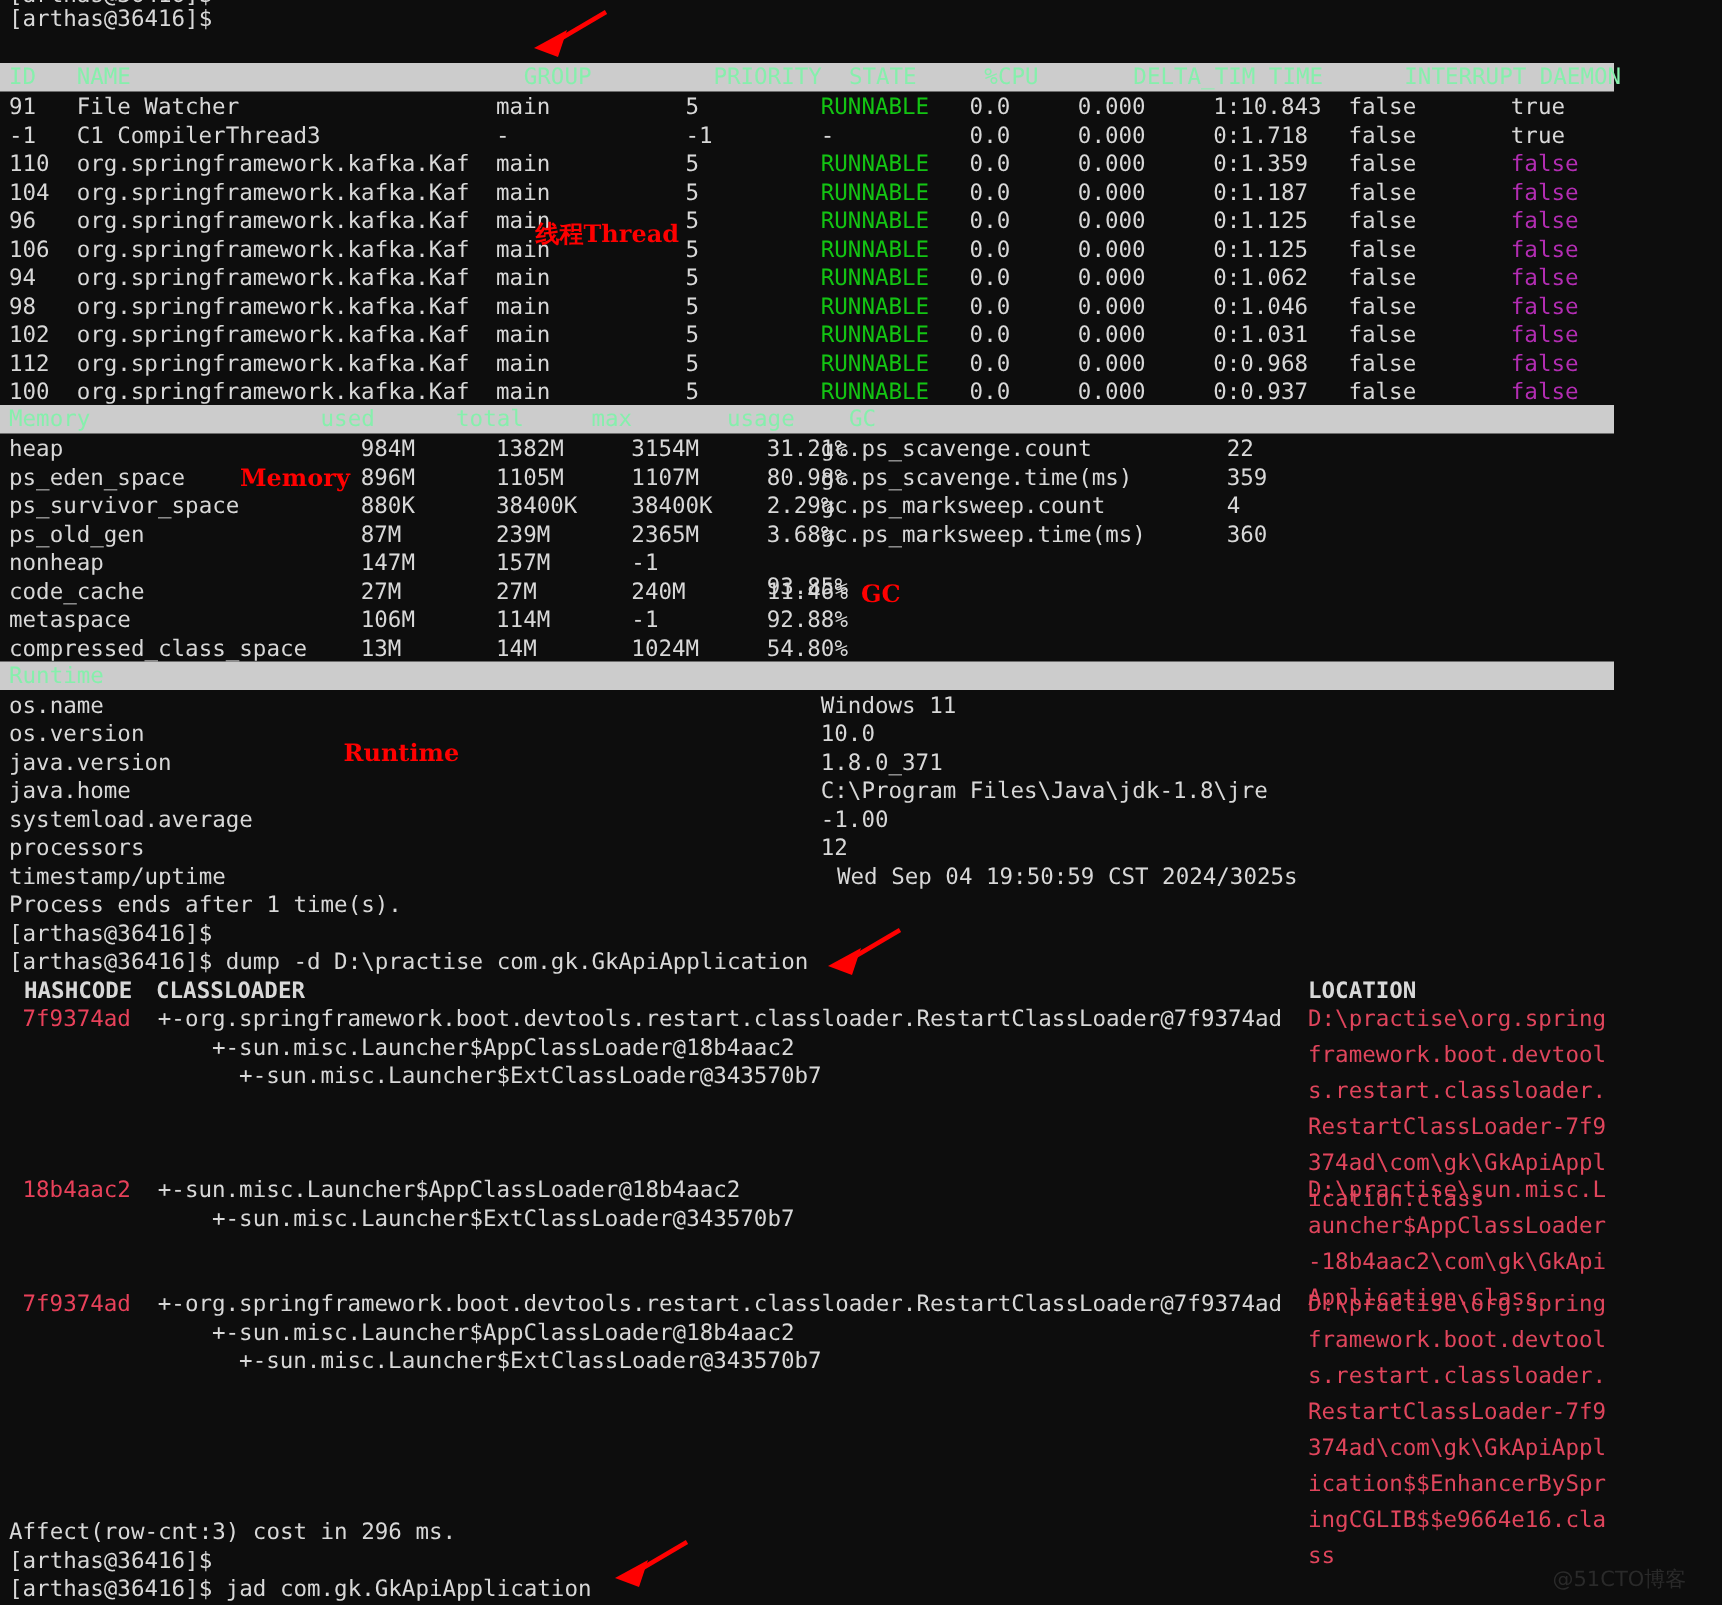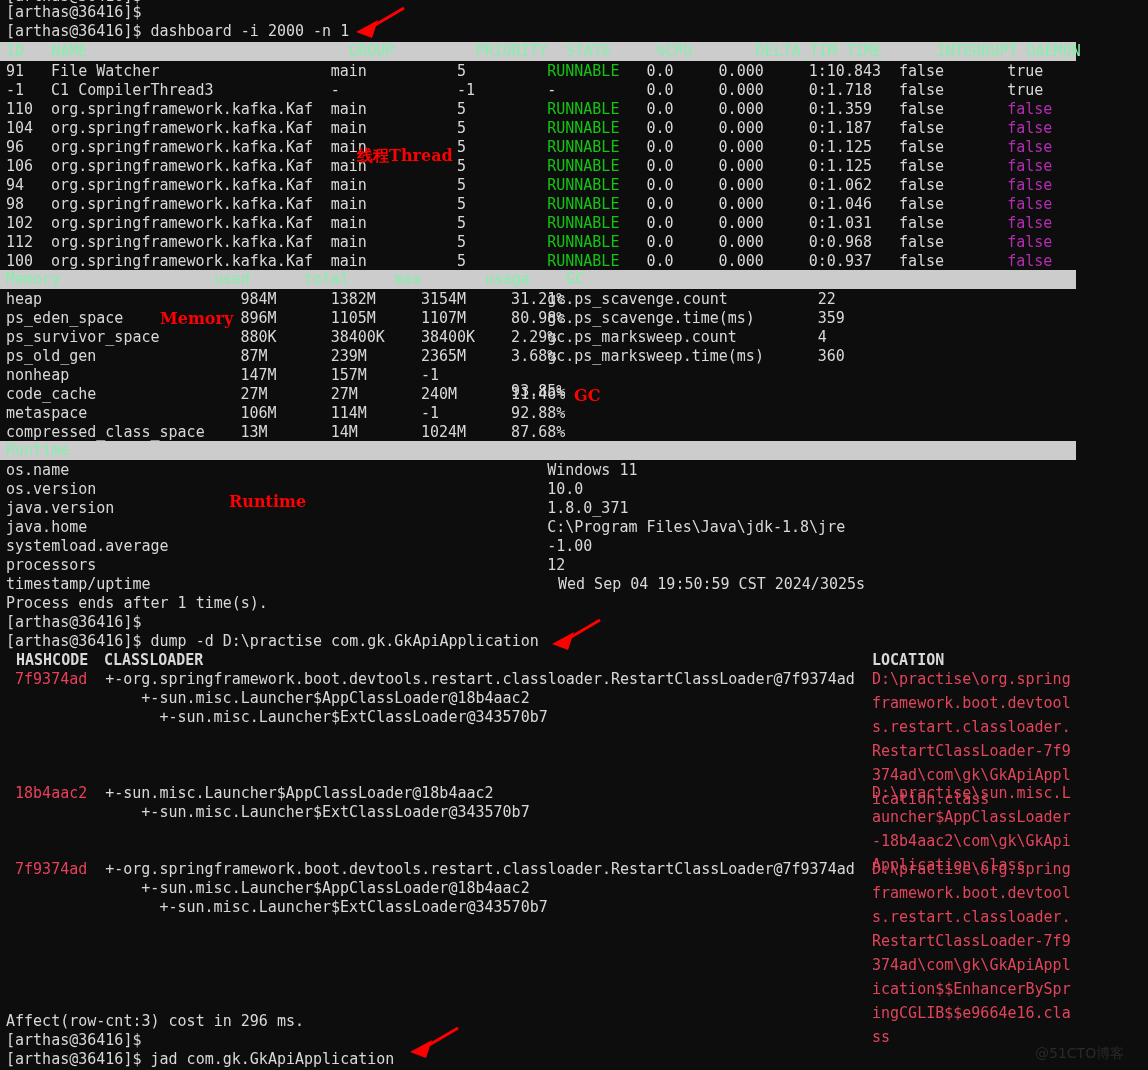--- a/index.html
+++ b/index.html
@@ -69,21 +69,20 @@
 </style>
 </head>
 <body>
 
 <div id="screen">
 
   <div class="line w" style="left:6px; top:-13px;">[arthas@36416]$</div>
 
   <div class="line w" style="left:6px; top:3px;">[arthas@36416]$</div>
 
-  <div class="line w" style="left:6px; top:22px;">[arthas@36416]$ dashboard -i 2000 -n 1</div>
 
   <svg class="arrow" style="left:356px; top:6px;" width="50" height="34" viewBox="0 0 50 34">
     <polygon points="0,26 22,14 16,32" fill="#ff0000"></polygon>
     <line x1="14" y1="22" x2="48" y2="2" stroke="#ff0000" stroke-width="3"></line>
   </svg>
 
   <div class="hdrbar" style="top:42px;"></div>
   <div class="hdrtext" style="left:6px; top:42px;"><span>ID   </span><span>NAME                             </span><span>GROUP         </span><span>PRIORITY  </span><span>STATE     </span><span>%CPU       </span><span>DELTA_TIM </span><span>TIME      </span><span>INTERRUPT </span><span>DAEMON</span></div>
 
   <div id="thread-rows">
@@ -274,21 +273,21 @@
         <div class="line w" style="left: 240.52px; top: 404px;">106M</div>
         <div class="line w" style="left: 330.72px; top: 404px;">114M</div>
         <div class="line w" style="left: 420.92px; top: 404px;">-1</div>
         <div class="line w" style="left: 511.12px; top: 404px;">92.88%</div>
       </div>
       <div>
         <div class="line w" style="left: 6px; top: 423px;">compressed_class_space</div>
         <div class="line w" style="left: 240.52px; top: 423px;">13M</div>
         <div class="line w" style="left: 330.72px; top: 423px;">14M</div>
         <div class="line w" style="left: 420.92px; top: 423px;">1024M</div>
-        <div class="line w" style="left: 511.12px; top: 423px;">87.68%</div>
+        <div class="line w" style="left: 511.12px; top: 423px;">54.80%</div>
       </div>
     </div>
   <div id="gc-rows">
       <div>
         <div class="line w" style="left: 547.2px; top: 290px;">gc.ps_scavenge.count</div>
         <div class="line w" style="left: 817.8px; top: 290px;">22</div>
       </div>
       <div>
         <div class="line w" style="left: 547.2px; top: 309px;">gc.ps_scavenge.time(ms)</div>
         <div class="line w" style="left: 817.8px; top: 309px;">359</div>

